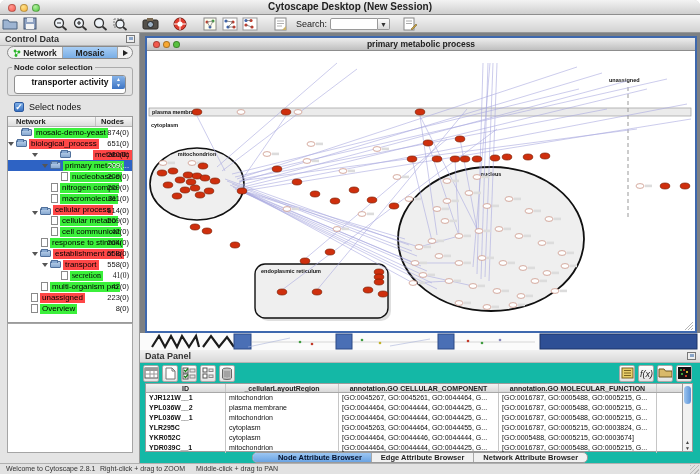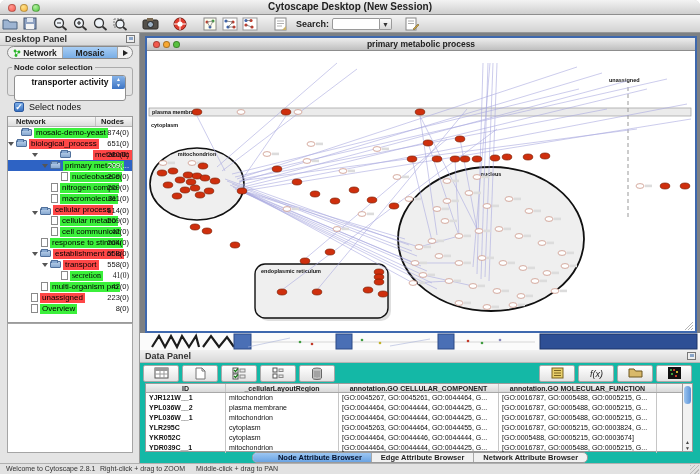--- a/index.html
+++ b/index.html
@@ -14,41 +14,41 @@
   .tl.r { left:8px;  background:radial-gradient(circle at 35% 30%, #ff9a92, #f95a4e); }
   .tl.y { left:20px; background:radial-gradient(circle at 35% 30%, #ffe289, #f6b13a); }
   .tl.g { left:32px; background:radial-gradient(circle at 35% 30%, #b4f0a0, #4fc93f); }
 
   
   .toolbar { position:absolute; left:0; top:15px; width:700px; height:18px;
     background:linear-gradient(#f4f4f4,#d2d2d2); border-bottom:1px solid #979797;
     display:flex; align-items:center; }
   .tbi { width:20px; height:16px; display:inline-flex; align-items:center; justify-content:center; flex:0 0 auto; }
   .tbsep { width:10px; flex:0 0 auto; }
-  .search-label { font-size:9px; color:#222; margin:0 3px 0 6px;font-weight:bold; }
+  .search-label { font-size:9px; color:#222; margin:0 3px 0 6px; }
   .search-box { width:48px; height:12px; background:#fff; border:1px solid #9a9a9a; border-radius:2px 0 0 2px; font-size:8px; padding:0 2px; }
   .search-drop { width:12px; height:12px; background:linear-gradient(#fdfdfd,#d9d9d9); border:1px solid #9a9a9a; border-left:none; border-radius:0 2px 2px 0; font-size:7px; line-height:11px; text-align:center; color:#333; }
 
   
   .cpanel { position:absolute; left:0; top:33px; width:140px; height:430px; background:#e4e4e4; border-right:1px solid #9a9a9a; }
   .phead { position:relative; height:13px; background:linear-gradient(#f1f1f1,#d9d9d9); border-bottom:1px solid #b5b5b5; }
   .phead .ptitle { position:absolute; left:5px; top:1px; font-size:9px; font-weight:bold; color:#333; }
   .float-ico { position:absolute; right:4px; top:2px; width:9px; height:8px; border:1px solid #777; background:#eee; }
   .float-ico:before { content:""; position:absolute; right:1px; top:1px; width:4px; height:3px; background:#8aa5c9; }
 
   .cp-tabs { position:absolute; left:7px; top:13px; width:126px; height:13px; border:1px solid #8a8a8a; border-radius:7px;
     background:#f2f2f2; display:flex; overflow:hidden; }
   .cp-tab { flex:1; display:flex; align-items:center; justify-content:center; gap:2px; font-size:8.5px; font-weight:bold; color:#222; border-right:1px solid #a5a5a5; }
   .cp-tab.sel { background:linear-gradient(#a7cdf4,#79aee6); }
   .cp-tab-arrow { width:12px; display:flex; align-items:center; justify-content:center; }
   .tri-r { width:0; height:0; border-top:3.5px solid transparent; border-bottom:3.5px solid transparent; border-left:5px solid #222; }
 
   .groupbox { position:absolute; left:7px; top:34px; width:126px; height:29px; border:1px solid #ababab; border-radius:3px; }
   .groupbox .legend { position:absolute; left:4px; top:-5px; background:#e4e4e4; padding:0 2px; font-size:8px; font-weight:bold; color:#222; }
-  .combo { position:absolute; left:6px; top:7px; width:112px; height:26px; background:#fff; border:1px solid #8f8f8f; border-radius:3px; font-size:8.5px; font-weight:bold; color:#111; line-height:13px; text-align:center; }
+  .combo { position:absolute; left:6px; top:7px; width:112px; height:19px; background:#fff; border:1px solid #8f8f8f; border-radius:3px; font-size:8.5px; font-weight:bold; color:#111; line-height:13px; text-align:center; }
   .combo .stepper { position:absolute; right:0; top:0; width:13px; height:13px; background:linear-gradient(#86b3e8,#3c74c4); border-radius:0 2px 2px 0; color:#fff; font-size:5px; line-height:6px; text-align:center; }
 
   .checkrow { position:absolute; left:14px; top:68px; height:12px; display:flex; align-items:center; gap:5px; }
   .checkbox { width:10px; height:10px; border-radius:2px; background:linear-gradient(#7fb0e8,#3a72c2); border:1px solid #2c5aa0; color:#fff; font-size:9px; line-height:9px; text-align:center; font-weight:bold; }
   .checklabel { font-size:9px; color:#111; }
 
   .treewrap { position:absolute; left:7px; top:83px; width:126px; height:207px; background:#fff; border:1px solid #9b9b9b; overflow:hidden; }
   .tree-header { position:relative; height:10px; background:linear-gradient(#f6f6f6,#dcdcdc); border-bottom:1px solid #b0b0b0; font-size:7.5px; font-weight:bold; color:#222; }
   .tree-header .th1 { position:absolute; left:8px; top:0; }
   .tree-header .th2 { position:absolute; right:8px; top:0; }
@@ -75,21 +75,21 @@
   .iframe .ititle { position:relative; height:13px; background:linear-gradient(#ededed,#bfbfbf); border-bottom:1px solid #8d8d8d; }
   .iframe .ititle .txt { position:absolute; left:0; right:0; top:1px; text-align:center; font-size:8.5px; font-weight:bold; color:#222; }
   .itl { position:absolute; top:3px; width:7px; height:7px; border-radius:50%; border:1px solid rgba(0,0,0,.3); }
   .itl.r { left:6px; background:#f2594d; } .itl.y { left:16px; background:#f8a832; } .itl.g { left:26px; background:#58c140; }
   .canvas { position:absolute; left:0; top:13px; width:548px; height:280px; background:#fff; overflow:hidden; }
   .strip { position:absolute; left:0; top:300px; width:560px; height:17px; background:#fbfbfb; }
 
   
   .dpanel { position:absolute; left:140px; top:350px; width:560px; height:113px; background:#14b8a6; }
   .dp-toolbar { position:absolute; left:0; top:13px; width:560px; height:20px; display:flex; align-items:center; }
-  .dpi { width:36px; height:17px; margin-left:3px; background:linear-gradient(#ffffff,#e3e3e3); border:1px solid #a8a8a8; border-radius:2px; display:flex; align-items:center; justify-content:center; }
+  .dpi { width:16px; height:17px; margin-left:3px; background:linear-gradient(#ffffff,#e3e3e3); border:1px solid #a8a8a8; border-radius:2px; display:flex; align-items:center; justify-content:center; }
   .dp-right { margin-left:auto; display:flex; margin-right:8px; }
   .dp-table { position:absolute; left:5px; top:33px; width:537px; height:69px; background:#fff; border:1px solid #9b9b9b; border-right:none; font-size:7px; }
   .dp-hrow { display:flex; height:9px; background:linear-gradient(#f3f3f3,#d8d8d8); border-bottom:1px solid #a8a8a8; font-weight:bold; color:#222; }
   .dp-hrow .c, .dp-row .c { border-right:1px solid #c6c6c6; overflow:hidden; white-space:nowrap; padding:0 3px; line-height:9px; }
   .dp-hrow .c { text-align:center; }
   .dp-row { display:flex; height:10px; color:#111; }
   .dp-row .c { line-height:10px; }
   .c0 { width:80px; font-weight:bold; } .c1 { width:113px; } .c2 { width:160px; } .c3 { width:158px; } .c4 { width:25px; border-right:none !important; }
   .dp-scroll { position:absolute; left:542px; top:33px; width:11px; height:69px; background:#f2f2f2; border:1px solid #9b9b9b; }
   .dp-thumb { position:absolute; left:1px; top:2px; width:7px; height:18px; border-radius:4px; background:linear-gradient(90deg,#9cc4ef,#5b93d8); }
@@ -230,21 +230,21 @@
           <rect x="1" y="1" width="10" height="12" fill="#fff" stroke="#888"></rect>
           <line x1="3" y1="4" x2="9" y2="4" stroke="#aaa"></line>
           <line x1="3" y1="6.5" x2="9" y2="6.5" stroke="#aaa"></line>
           <path d="M8,12l5-5 1,1-5,5z" fill="#caa23f" stroke="#6d5620" stroke-width=".5"></path>
         </svg>
       </span>
   </div>
 
   <div class="cpanel">
     <div class="phead">
-      <span class="ptitle">Desktop Panel</span>
+      <span class="ptitle">Control Data</span>
       <span class="float-ico"></span>
     </div>
 
     <div class="cp-tabs">
       <div class="cp-tab">
         <svg width="8" height="8">
             <circle cx="2" cy="2" r="1.4" fill="#2db52d"></circle>
             <circle cx="6" cy="3" r="1.4" fill="#2db52d"></circle>
             <circle cx="3" cy="6.5" r="1.4" fill="#2db52d"></circle>
             <path d="M2,2L6,3L3,6.5Z" fill="none" stroke="#2db52d" stroke-width=".7"></path>

